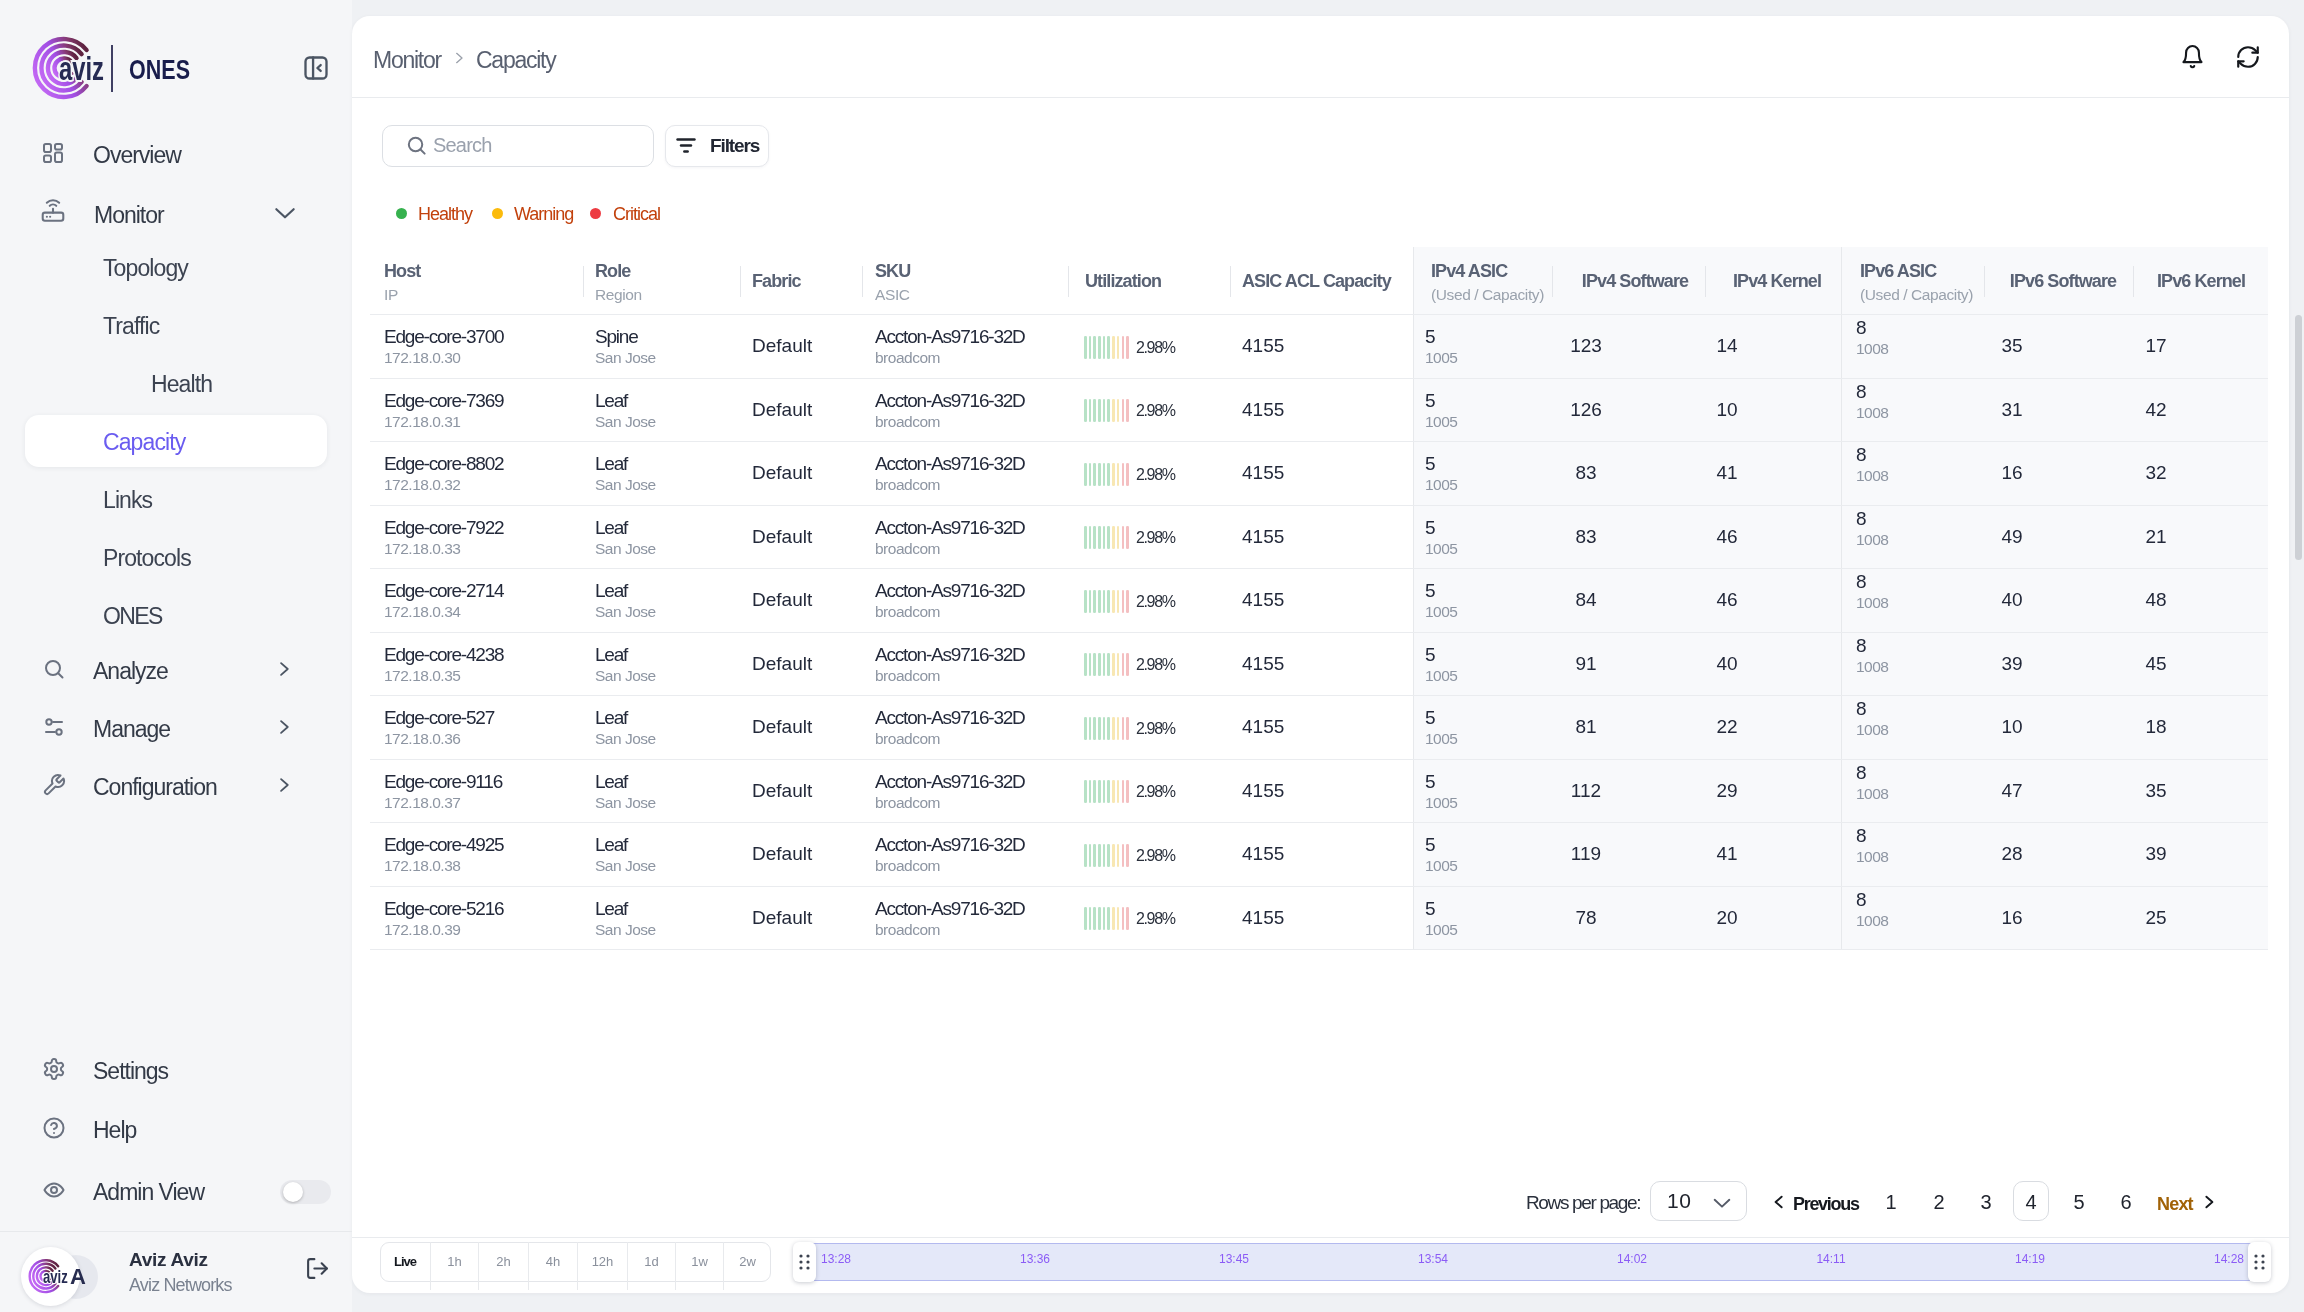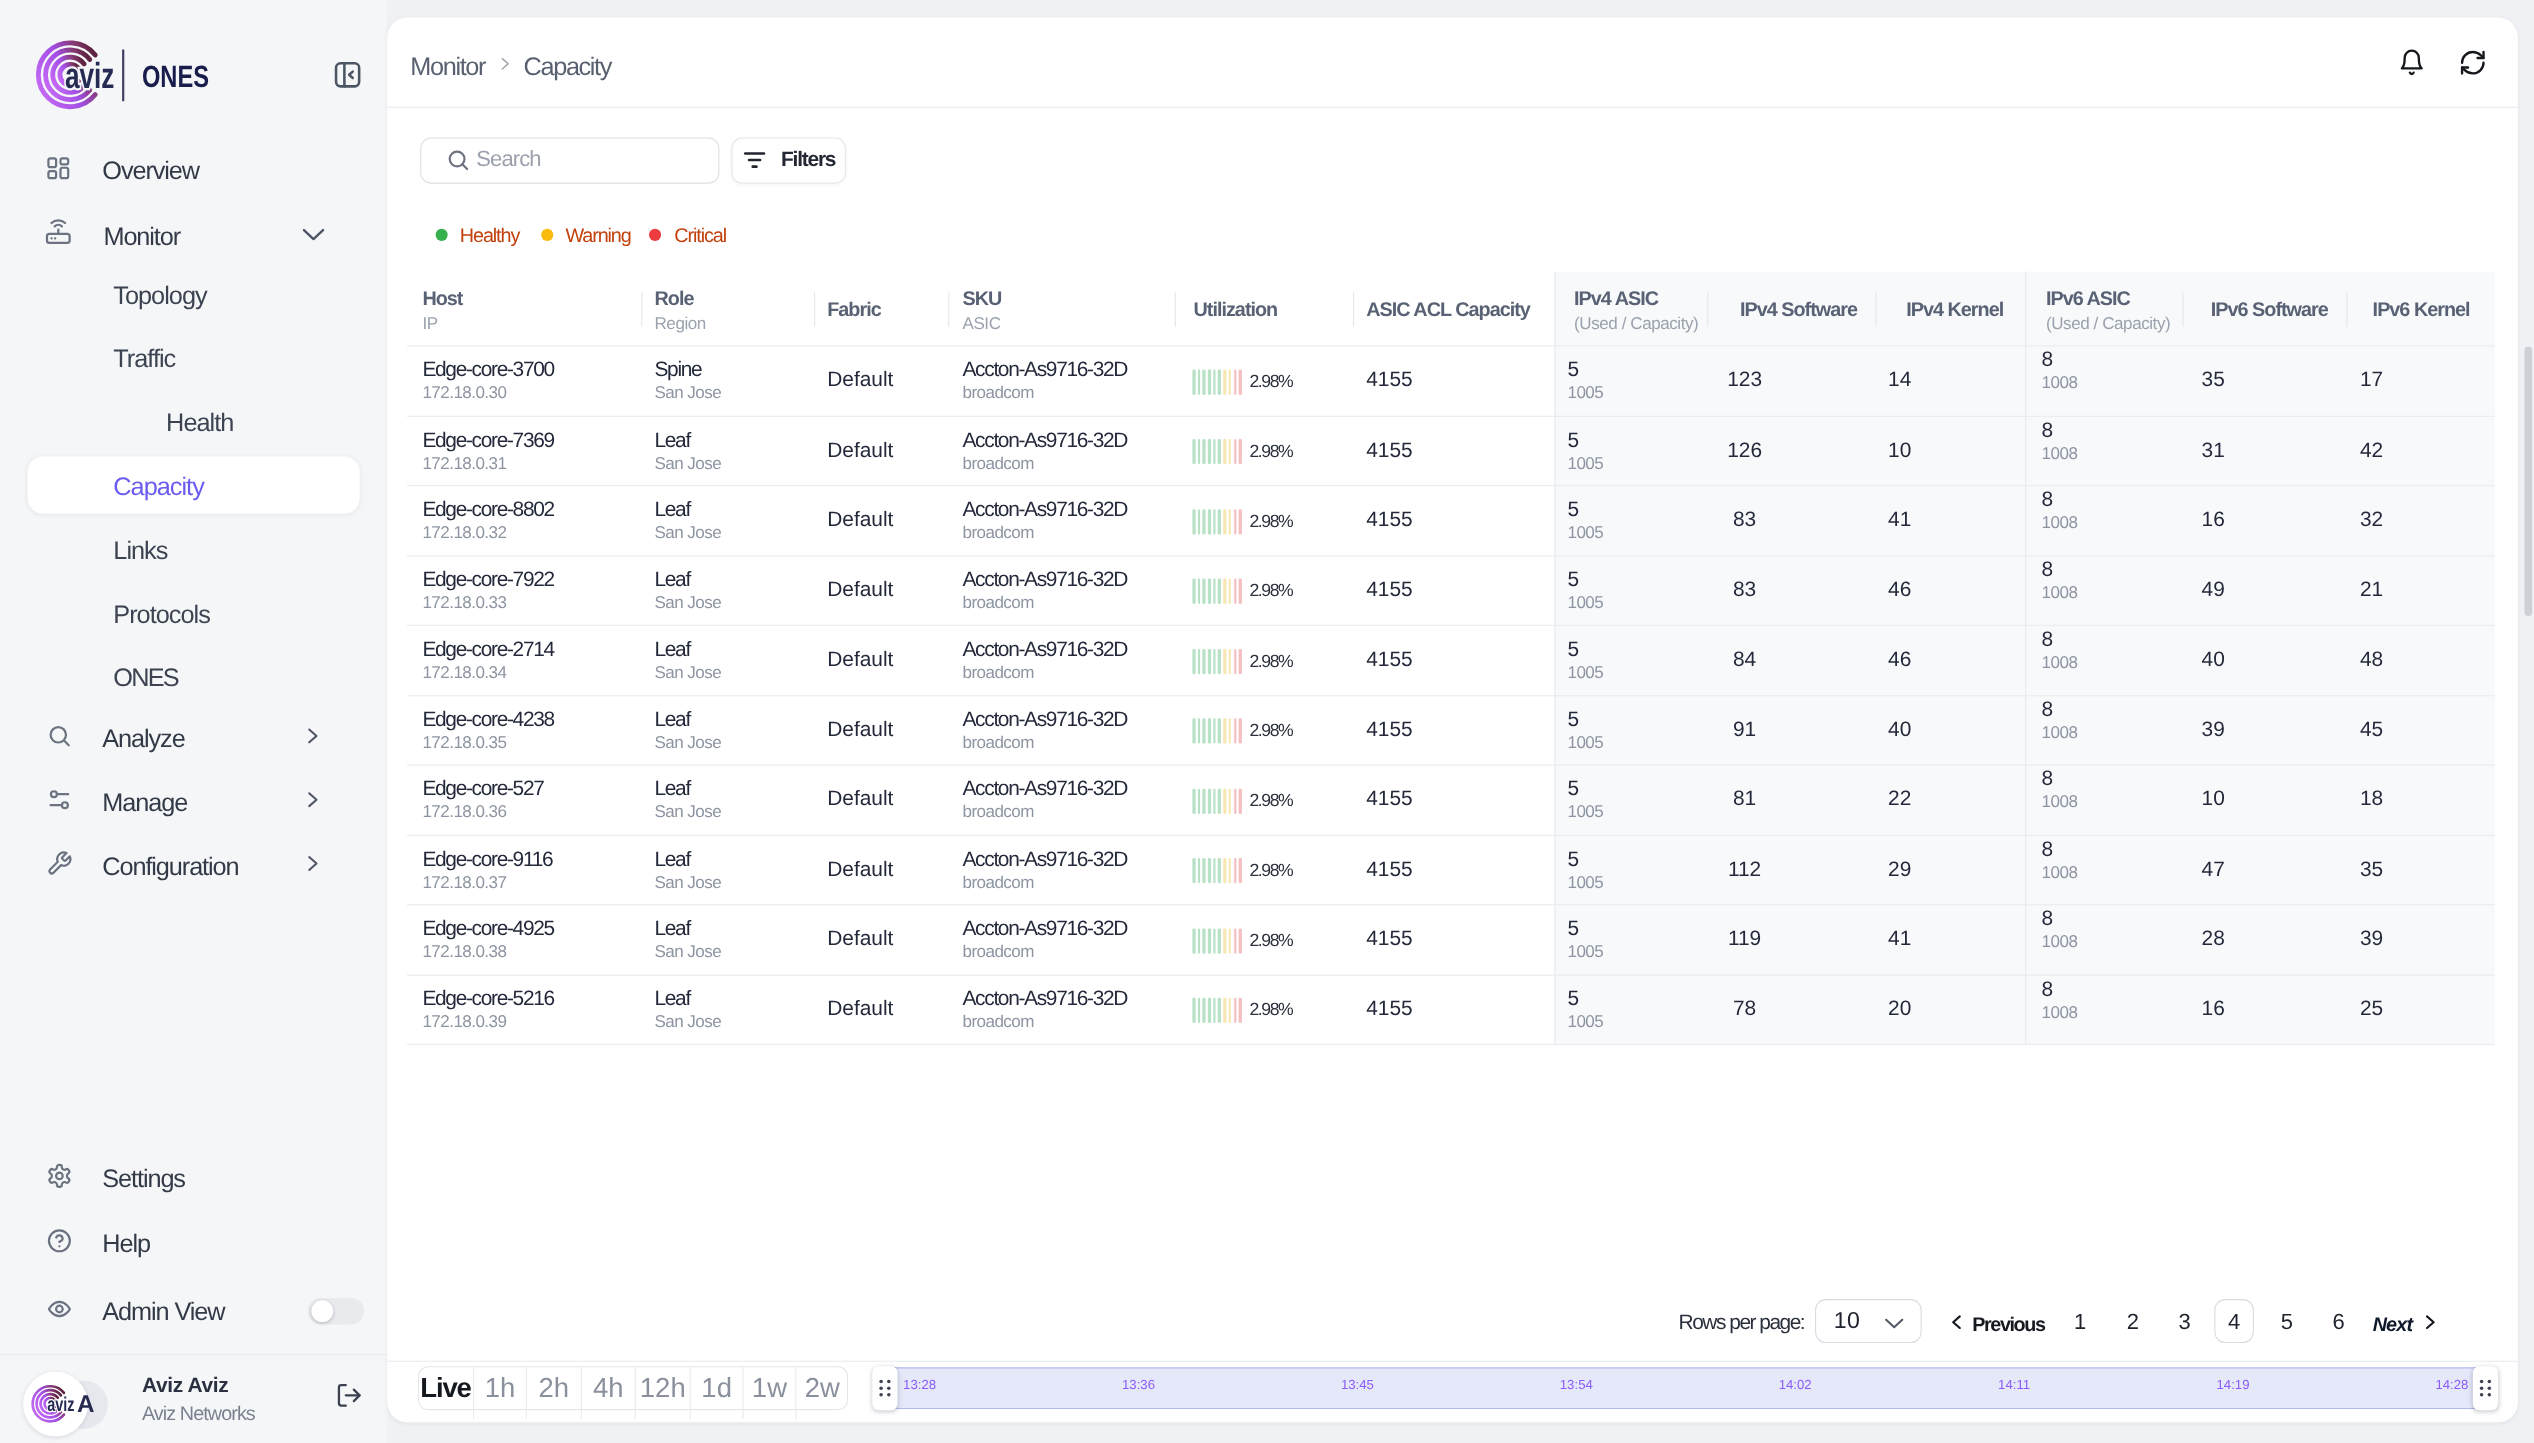--- a/index.html
+++ b/index.html
@@ -21,21 +21,21 @@
 .pct { font-size:16px; letter-spacing:-1.3px; color:#2a303c; vertical-align:top; line-height:23px; margin-left:5px; }
 .hdrm { position:absolute; font-size:18px; font-weight:bold; letter-spacing:-0.9px; color:#596274; line-height:22px; }
 .hdrs { position:absolute; font-size:15.5px; letter-spacing:-0.4px; color:#9aa2ad; line-height:20px; }
 .hdrc { position:absolute; font-size:18px; font-weight:bold; letter-spacing:-0.9px; color:#596274; width:200px; text-align:center; line-height:22px; }
 .nav { position:absolute; font-size:23px; letter-spacing:-1.0px; color:#333a47; }
 .sub { position:absolute; left:103px; font-size:23px; letter-spacing:-0.9px; color:#3c4351; line-height:30px; }
 .legend { position:absolute; font-size:18px; letter-spacing:-1.0px; color:#c2410c; line-height:24px; }
 .dot { position:absolute; width:11px; height:11px; border-radius:50%; }
 .pgnum { position:absolute; top:1182px; width:40px; height:40px; line-height:40px; text-align:center; font-size:20px; color:#20242e; }
 .tlabel { position:absolute; top:1251px; font-size:12px; line-height:16px; color:#8b5cf6; width:80px; text-align:center; }
-.tbtn { position:absolute; top:1242px; height:48px; line-height:40px; text-align:center; font-size:25px; color:#8a909c; border-left:1px solid #e8eaed; }
+.tbtn { position:absolute; top:1242px; height:48px; line-height:40px; text-align:center; font-size:13px; color:#8a909c; border-left:1px solid #e8eaed; }
 </style></head>
 <body>
 <div style="filter:brightness(1);position:absolute;left:0;top:0;width:2304px;height:1312px">
 <div id="sidebar"></div>
 <div id="card"></div>
 
 <svg style="position:absolute;left:30px;top:35px" width="76.0" height="66.0" viewBox="0 0 76 66" fill="none">
 <defs>
         <linearGradient id="aga" x1="0" y1="0.78" x2="1" y2="0.22">
 <stop offset="0" stop-color="#c56af5"></stop>
@@ -545,21 +545,21 @@
       <path d="m15.5 5-8 7 8 7"></path>
     </svg>
 <div class="abs" style="left:1793px;top:1191.5px;font-size:18px;font-weight:bold;letter-spacing:-1.3px;color:#16191f;line-height:24px;">Previous</div>
 <div class="pgnum" style="left:1871px;">1</div>
 <div class="pgnum" style="left:1919px;">2</div>
 <div class="pgnum" style="left:1966px;">3</div>
 <div class="abs" style="left:2013px;top:1181px;width:36px;height:40px;border:1px solid #d9dce1;border-radius:10px;background:#fff;"></div>
 <div class="pgnum" style="left:2011px;">4</div>
 <div class="pgnum" style="left:2059px;">5</div>
 <div class="pgnum" style="left:2106px;">6</div>
-<div class="abs" style="left:2157px;top:1191.5px;font-size:18px;font-weight:bold;letter-spacing:-0.8px;color:#0f172a;line-height:24px;font-style:italic;">Next</div>
+<div class="abs" style="left:2157px;top:1191.5px;font-size:18px;font-weight:bold;letter-spacing:-0.8px;color:#a16207;line-height:24px;">Next</div>
 <svg style="position:absolute;left:2200px;top:1193px" width="18" height="18" viewBox="0 0 24 24" fill="none" stroke="#16191f" stroke-width="2.6" stroke-linecap="round" stroke-linejoin="round">
       <path d="m8.5 5 8 7-8 7"></path>
     </svg>
 
 <div class="abs" style="left:352px;top:1237px;width:1937px;height:1px;background:#e9ebee;"></div>
 <div class="abs" style="left:380px;top:1242px;width:391px;height:40px;border:1px solid #e4e6ea;border-radius:9px;background:#fff;"></div>
 <div class="tbtn" style="left:380px;width:50px;border-left:none;color:#14181f;font-weight:bold;letter-spacing:-1px;">Live</div>
 <div class="tbtn" style="left:430px;width:48px;">1h</div>
 <div class="tbtn" style="left:478px;width:50px;">2h</div>
 <div class="tbtn" style="left:528px;width:49px;">4h</div>

